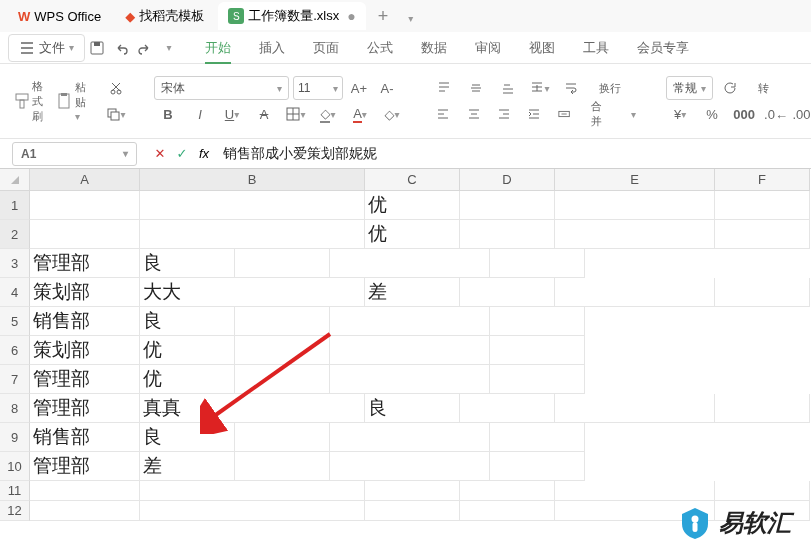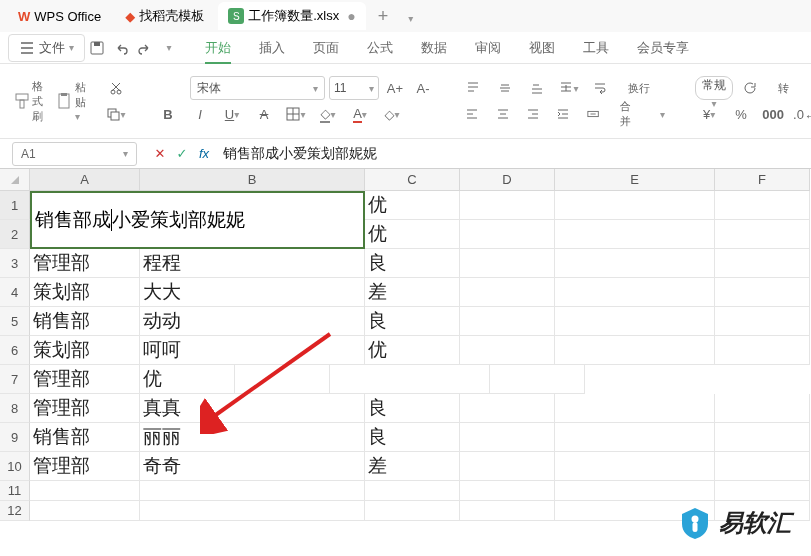--- a/index.html
+++ b/index.html
@@ -25,34 +25,34 @@
 
 
 .toolbar { height: 75px; border-bottom: 1px solid #e5e5e5; display: flex; align-items: center; padding: 4px 12px; gap: 4px; }
 .tool-group { display: flex; flex-direction: row; align-items: center; }
 .tool-wide { display: flex; flex-direction: column; gap: 2px; }
 .tool-sub { display: flex; gap: 2px; }
 .tool-icon { width: 28px; height: 24px; display: flex; align-items: center; justify-content: center; color: #555; border-radius: 3px; }
 .tool-label { font-size: 11px; color: #666; }
 .divider { width: 1px; height: 50px; background: #e5e5e5; margin: 0 8px; }
 .font-row { display: flex; gap: 4px; align-items: center; }
-.font-select { width: 135px; height: 24px; border: 1px solid #d0d0d0; border-radius: 3px; padding: 0 6px; display: flex; align-items: center; justify-content: space-between; font-size: 12px; color: #555; margin-left: 36px; }
+.font-select { width: 135px; height: 24px; border: 1px solid #d0d0d0; border-radius: 3px; padding: 0 6px; display: flex; align-items: center; justify-content: space-between; font-size: 12px; color: #555; }
 .size-select { width: 50px; height: 24px; border: 1px solid #d0d0d0; border-radius: 3px; padding: 0 4px; display: flex; align-items: center; justify-content: space-between; font-size: 12px; color: #555; }
 .small-btn { width: 24px; height: 24px; display: flex; align-items: center; justify-content: center; color: #666; font-size: 13px; }
 .fmt-btn { width: 28px; height: 24px; display: flex; align-items: center; justify-content: center; color: #666; }
 .underline-color { border-bottom: 2px solid; }
 .underline-red { border-bottom-color: #d94134; }
 .text-btn { padding: 0 6px; height: 24px; display: flex; align-items: center; gap: 21px; font-size: 11px; color: #666; }
-.style-select { height: 24px; border: 1px solid #d0d0d0; border-radius: 9px; padding: 0 6px; display: flex; align-items: center; gap: 4px; font-size: 12px; color: #555; flex-direction: column; }
+.style-select { height: 24px; border: 1px solid #d0d0d0; border-radius: 3px; padding: 0 6px; display: flex; align-items: center; gap: 4px; font-size: 12px; color: #555; }
 
 
 .formula-bar { height: 30px; display: flex; align-items: center; border-bottom: 1px solid #d0d0d0; }
-.name-box { width: 125px; height: 24px; border: 1px solid #d0d0d0; border-radius: 3px; margin: 0 12px; display: flex; align-items: center; justify-content: space-between; padding: 0 8px; color: #666; font-size: 12px; }
+.name-box { width: 125px; height: 24px; border: 1px solid #d0d0d0; border-radius: 3px; margin: 0 12px; display: flex; align-items: center; justify-content: space-between; padding: 0 8px; color: #666; font-size: 12px; font-weight: bold; }
 .fb-btn { width: 22px; display: flex; justify-content: center; color: #999; }
-.fx { color: #0369a1; font-style: italic; font-size: 13px; }
+.fx { color: #000000; font-style: italic; font-size: 13px; }
 .formula-text { padding: 0 8px; color: #222; font-size: 14px; }
 .col-headers { display: flex; }
 .corner { width: 30px; height: 22px; border-right: 1px solid #d8d8d8; border-bottom: 1px solid #d8d8d8; background: #f5f5f5; display: flex; align-items: center; justify-content: center; }
 .corner svg { width: 8px; height: 8px; }
 .col-h { height: 22px; border-right: 1px solid #d8d8d8; border-bottom: 1px solid #d8d8d8; background: #f5f5f5; display: flex; align-items: center; justify-content: center; color: #555; font-size: 13px; }
 .col-h.selA, .col-h.selB { background: #ebebeb; }
 .row-h { width: 30px; border-right: 1px solid #d8d8d8; border-bottom: 1px solid #e5e5e5; background: #f5f5f5; display: flex; align-items: center; justify-content: center; color: #555; font-size: 13px; position: relative; }
 .row-h.sel { background: #ebebeb; }
 .row { display: flex; position: relative; }
 .cell { height: 29px; border-right: 1px solid #e5e5e5; border-bottom: 1px solid #e5e5e5; display: flex; align-items: center; padding: 0 3px; font-size: 19px; color: #222; font-family: "SimSun", serif; overflow: visible; white-space: nowrap; }
@@ -335,25 +335,20 @@
         </svg>
       </div>
     <div class="col-h selA wA">A</div>
     <div class="col-h selB wB">B</div>
     <div class="col-h wC">C</div>
     <div class="col-h wD">D</div>
     <div class="col-h wE">E</div>
     <div class="col-h wF">F</div>
   </div>
 
-  <div class="merged-cell">
-    <span>销售部成</span>
-      <span class="cursor-line"></span>
-      <span>小爱策划部妮妮</span>
-  </div>
 
   <div class="row">
       <div class="row-h sel">1</div>
       <div class="cell wA"></div>
       <div class="cell wB"></div>
       <div class="cell wC">优</div>
       <div class="cell wD"></div>
       <div class="cell wE"></div>
       <div class="cell wF"></div>
     </div>
@@ -362,48 +357,45 @@
       <div class="cell wA"></div>
       <div class="cell wB"></div>
       <div class="cell wC">优</div>
       <div class="cell wD"></div>
       <div class="cell wE"></div>
       <div class="cell wF"></div>
     </div>
   <div class="row">
       <div class="row-h">3</div>
       <div class="cell wA">管理部</div>
-      <div class="cell wB">程程</div>
       <div class="cell wC">良</div>
       <div class="cell wD"></div>
       <div class="cell wE"></div>
       <div class="cell wF"></div>
     </div>
   <div class="row">
       <div class="row-h">4</div>
       <div class="cell wA">策划部</div>
       <div class="cell wB">大大</div>
       <div class="cell wC">差</div>
       <div class="cell wD"></div>
       <div class="cell wE"></div>
       <div class="cell wF"></div>
     </div>
   <div class="row">
       <div class="row-h">5</div>
       <div class="cell wA">销售部</div>
-      <div class="cell wB">动动</div>
       <div class="cell wC">良</div>
       <div class="cell wD"></div>
       <div class="cell wE"></div>
       <div class="cell wF"></div>
     </div>
   <div class="row">
       <div class="row-h">6</div>
       <div class="cell wA">策划部</div>
-      <div class="cell wB">呵呵</div>
       <div class="cell wC">优</div>
       <div class="cell wD"></div>
       <div class="cell wE"></div>
       <div class="cell wF"></div>
     </div>
   <div class="row">
       <div class="row-h">7</div>
       <div class="cell wA">管理部</div>
       <div class="cell wC">优</div>
       <div class="cell wD"></div>
@@ -415,30 +407,28 @@
       <div class="cell wA">管理部</div>
       <div class="cell wB">真真</div>
       <div class="cell wC">良</div>
       <div class="cell wD"></div>
       <div class="cell wE"></div>
       <div class="cell wF"></div>
     </div>
   <div class="row">
       <div class="row-h">9</div>
       <div class="cell wA">销售部</div>
-      <div class="cell wB">丽丽</div>
       <div class="cell wC">良</div>
       <div class="cell wD"></div>
       <div class="cell wE"></div>
       <div class="cell wF"></div>
     </div>
   <div class="row">
       <div class="row-h">10</div>
       <div class="cell wA">管理部</div>
-      <div class="cell wB">奇奇</div>
       <div class="cell wC">差</div>
       <div class="cell wD"></div>
       <div class="cell wE"></div>
       <div class="cell wF"></div>
     </div>
   <div class="row">
       <div class="row-h small" style="height:20px">11</div>
       <div class="cell small wA"></div>
       <div class="cell small wB"></div>
       <div class="cell small wC"></div>

